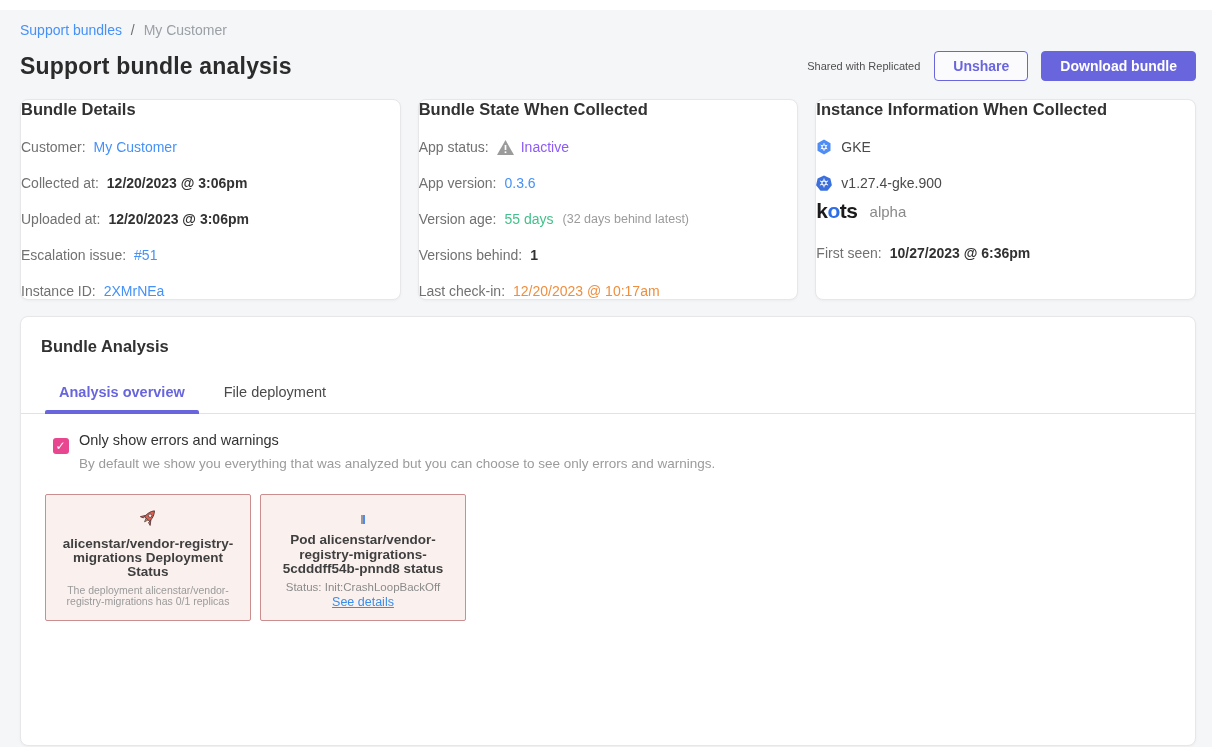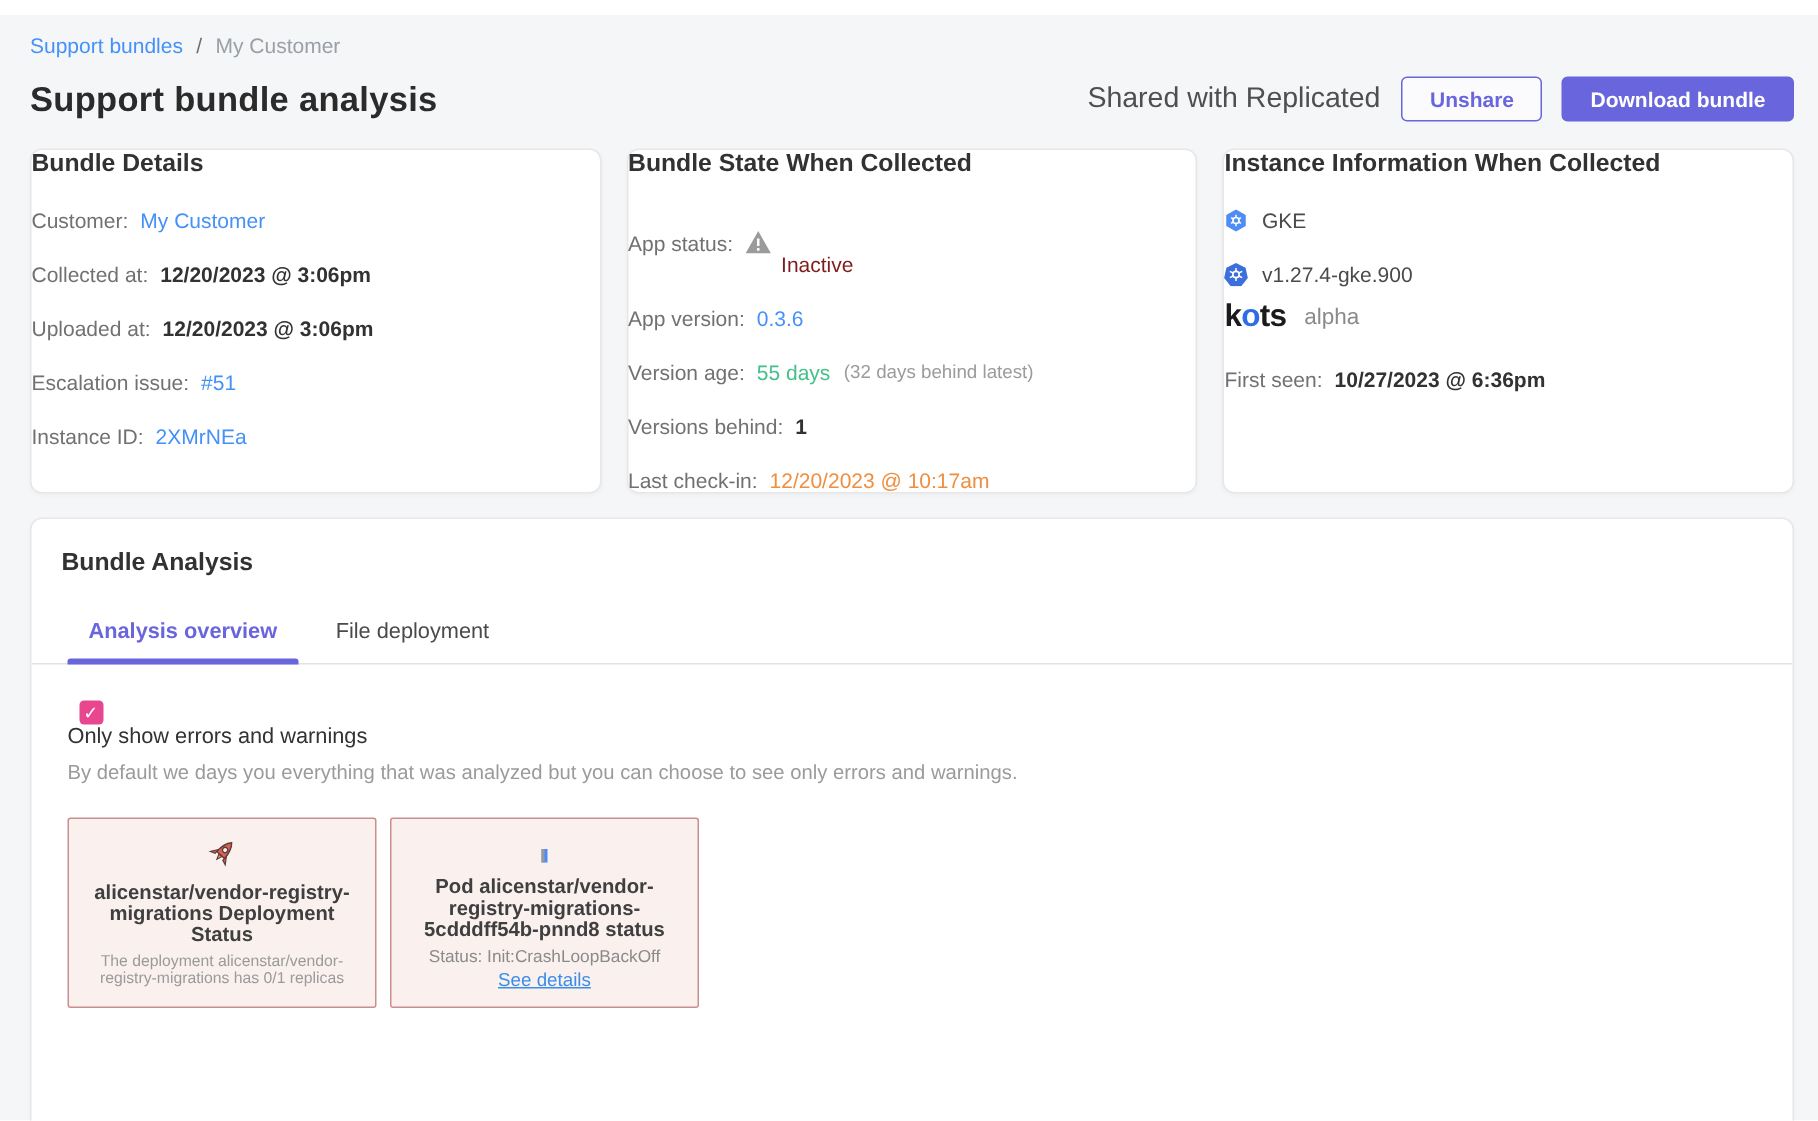--- a/index.html
+++ b/index.html
@@ -18,21 +18,21 @@
   
   .breadcrumb { padding-top: 12px; font-size: 14px; color: #9aa0a6; }
   .breadcrumb a { color: var(--link, #4591f8); text-decoration: none; cursor: pointer; }
   .breadcrumb .sep { margin: 0 5px; color: #6f6f6f; }
   .header-row {
     display: flex; align-items: center; justify-content: space-between;
     margin-top: 13px;
   }
   h1.page-title { font-size: 23px; font-weight: bold; color: #2b2b2b; letter-spacing: .2px; }
   .header-actions { display: flex; align-items: center; }
-  .shared-text { font-size: 19px; color: #4f4f4f; margin-right: 14px; }
+  .shared-text { font-size: 11px; color: #4f4f4f; margin-right: 14px; }
   .btn { font-family: inherit; font-size: 14px; font-weight: bold; border-radius: 4px;
          height: 30px; padding: 0 18px; cursor: pointer; }
   .btn-outline {
     background: #fbfbfe; color: var(--indigo, #6865dd);
     border: 1px solid var(--indigo, #6865dd); margin-right: 13px; text-align: right;
   }
   .btn-primary {
     background: var(--indigo, #6865dd); color: #ffffff; border: 1px solid var(--indigo, #6865dd);
   }
   
@@ -40,21 +40,21 @@
   .card {
     background: #ffffff; border: 1px solid #e7e7ea; border-radius: 8px;
     box-shadow: 0 1px 3px rgba(0,0,0,0.04);
   }
   .info-card { flex: 1; }
   .card h2 { font-size: 16.5px; font-weight: bold; color: #323232; }
   .info-row { margin-top: 20px; font-size: 14px; color: #717171; display: flex; align-items: center; }
   .info-row .lbl { margin-right: 8px; white-space: nowrap; }
   .info-row a { color: var(--link, #4591f8); text-decoration: none; cursor: pointer; }
   .info-row .val-bold { color: #323232; font-weight: bold; }
-  .info-row .val-gray { color: #7f1d1d; margin-top: 29px; }
+  .info-row .val-gray { color: #8b5cf6; }
   .info-row .val-green { color: var(--green, #44c08a); }
   .info-row .val-orange { color: var(--orange, #ef8e3e); }
   .info-row .note { color: #9b9b9b; font-size: 12.5px; margin-left: 9px; }
   .icon-gap { margin-right: 9px; display: inline-flex; align-items: center; }
   .warn-icon { margin-right: 7px; display: inline-flex; }
   .kots-row { margin-top: 8px; }
   .kots-logo { font-size: 21px; font-weight: bold; letter-spacing: -0.5px; color: #1b1b1b; }
   .kots-logo .kots-o { color: var(--kots-blue, #2d6de5); }
   .kots-channel { font-size: 15px; color: #8a8a8a; margin-left: 12px; }
   
@@ -67,21 +67,21 @@
   .tab {
     font-size: 14.5px; color: #4a4a4a; padding: 0 14px 13px 14px; margin-right: 11px;
     cursor: pointer; position: relative;
   }
   .tab.active { color: var(--indigo, #6865dd); font-weight: bold; }
   .tab.active::after {
     content: ""; position: absolute; left: 0; right: 0; bottom: -1px;
     height: 4px; background: var(--indigo, #6865dd); border-radius: 2px 2px 0 0;
   }
   .analysis-body { padding: 0 24px; }
-  .filter-row { display: flex; margin-top: 18px; align-items: flex-start; flex-direction: column; }
+  .filter-row { display: flex; margin-top: 18px; align-items: flex-start; }
   .checkbox {
     width: 16px; height: 16px; border-radius: 3px; background: var(--pink, #e8478f);
     margin: 6px 10px 0 8px; flex: none; position: relative; cursor: pointer;
   }
   .checkbox::after {
     content: "✓"; position: absolute; left: 2.5px; top: 0.5px;
     color: #fff; font-size: 12px; font-weight: bold;
   }
   .filter-label { font-size: 14.5px; color: #323232; cursor: pointer; }
   .filter-desc { font-size: 13.5px; color: #9b9b9b; margin-top: 8px; }
@@ -236,21 +236,21 @@
     <div class="tabs">
       <div class="tab active">Analysis overview</div>
       <div class="tab">File deployment</div>
     </div>
 
     <div class="analysis-body">
       <div class="filter-row">
         <span class="checkbox"></span>
         <div>
           <div class="filter-label">Only show errors and warnings</div>
-          <div class="filter-desc">By default we days you everything that was analyzed but you can choose to see only errors and warnings.</div>
+          <div class="filter-desc">By default we show you everything that was analyzed but you can choose to see only errors and warnings.</div>
         </div>
       </div>
 
       <div class="issue-cards">
         <div class="issue-card">
           <div class="issue-icon-box">
             <svg width="22" height="22" viewBox="0 0 24 24">
                 <g transform="rotate(42 12 12)">
                   <path d="M12 1.5 C9.2 4.5 8.2 8.5 8.2 13.5 L15.8 13.5 C15.8 8.5 14.8 4.5 12 1.5 Z" fill="#e0604f" stroke="#5a3d3d" stroke-width="1"></path>
                   <circle cx="12" cy="8.6" r="1.9" fill="#fdeceb" stroke="#5a3d3d" stroke-width="0.9"></circle>

